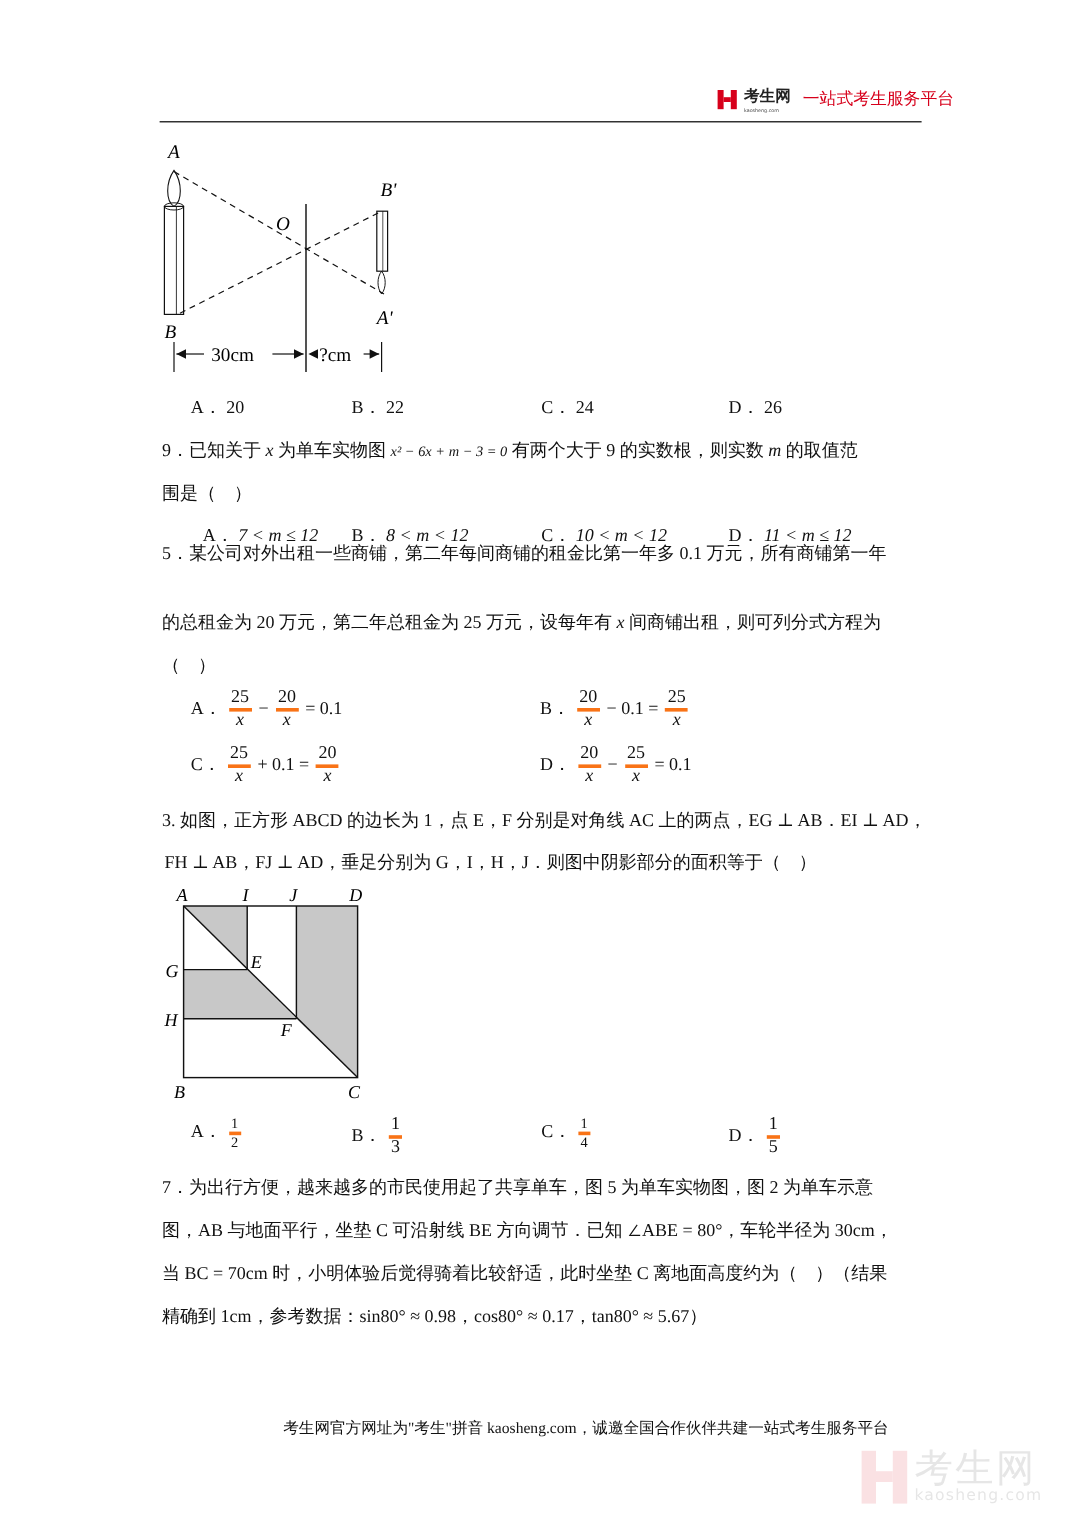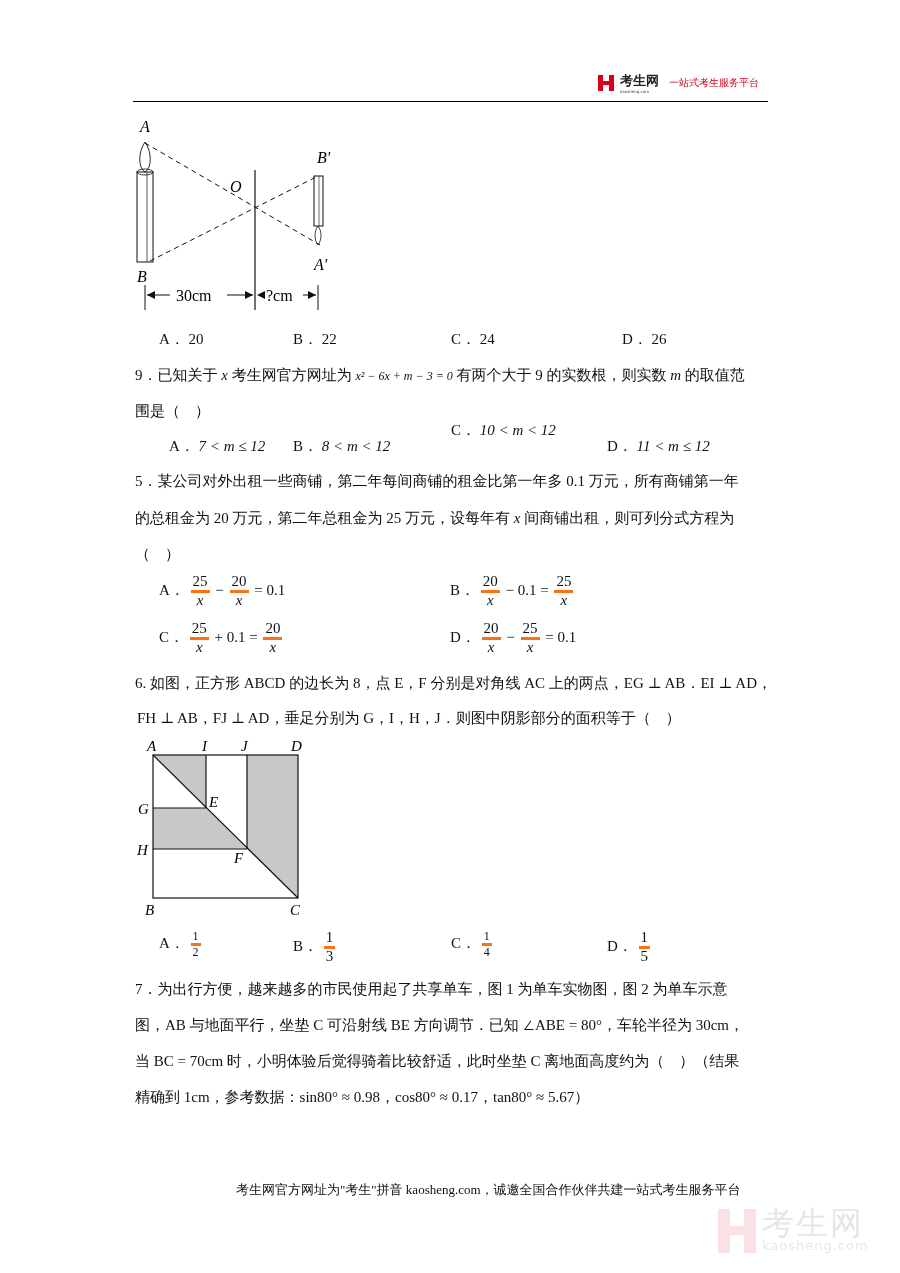--- a/index.html
+++ b/index.html
@@ -4,21 +4,21 @@
 <style>
   html, body { margin: 0; padding: 0; background: #ffffff; }
   body { width: 900px; height: 1273px; position: relative; overflow: hidden;
          font-family: "Liberation Serif", "DejaVu Serif", serif; color: #111; font-size: 15px; }
   .abs { position: absolute; }
   .header-logo { left: 598px; top: 72px; display: flex; align-items: center; gap: 6px; }
   .logo-mark { width: 16px; height: 16px; position: relative; }
   .logo-mark span { position: absolute; background: #d7001b; }
   .logo-name { font-family: "DejaVu Sans", sans-serif; font-size: 13px; font-weight: bold; color: #222; line-height: 11px; }
   .logo-domain { font-family: "DejaVu Sans", sans-serif; font-size: 4px; color: #444; display: block; }
-  .logo-slogan { font-family: "DejaVu Sans", sans-serif; font-size: 10px; color: #d7001b; margin-left: 4px; }
+  .logo-slogan { font-family: "DejaVu Sans", sans-serif; font-size: 14px; color: #d7001b; margin-left: 4px; }
   .header-rule { left: 133px; top: 101px; width: 635px; height: 1px; background: #000; }
   .line { white-space: nowrap; }
   i.v { font-style: italic; }
   .opt { position: absolute; white-space: nowrap; }
   .frac { display: inline-flex; flex-direction: column; align-items: center; vertical-align: middle; line-height: 1.05; margin: 0 2px; }
   .frac .num { border-bottom: 3px solid #f97316; padding: 0 2px; }
   .frac .den { font-style: italic; }
   .frac.small { font-size: 12px; }
   .footer-text { left: 236px; top: 1181px; font-size: 13px; }
   .watermark { left: 718px; top: 1208px; display: flex; align-items: center; gap: 6px; opacity: 0.35; }
@@ -77,33 +77,33 @@
   <line x1="183" y1="185" x2="196" y2="185" stroke="#111" stroke-width="1"></line>
   <polygon points="196,185 188,181 188,189" fill="#111"></polygon>
   <text x="56" y="191" font-size="16">30cm</text>
   <text x="146" y="191" font-size="16">?cm</text>
 </svg>
 
 <div>
   <div class="opt" style="left:159px;top:330px;"><span>A．</span> <span>20</span></div>
   <div class="opt" style="left:293px;top:330px;"><span>B．</span> <span>22</span></div>
   <div class="opt" style="left:451px;top:330px;"><span>C．</span> <span>24</span></div>
-  <div class="opt" style="left:622px;top:330px;text-align:right;"><span>D．</span> <span>26</span></div>
+  <div class="opt" style="left:607px;top:330px;text-align:right;"><span>D．</span> <span>26</span></div>
 </div>
 
 <div class="abs line" style="left:135px;top:366px;">
-  <span>9．已知关于 </span><i class="v">x</i><span> 考生网官方网址为 </span><i class="v" style="font-size:12px;">x² − 6x + m − 3 = 0</i><span> 有两个大于 9 的实数根，则实数 </span><i class="v">m</i><span> 的取值范</span>
+  <span>9．已知关于 </span><i class="v">x</i><span> 为单车实物图 </span><i class="v" style="font-size:12px;">x² − 6x + m − 3 = 0</i><span> 有两个大于 9 的实数根，则实数 </span><i class="v">m</i><span> 的取值范</span>
 </div>
 <div class="abs line" style="left:135px;top:402px;">围是（　）</div>
 <div class="opt" style="left:169px;top:437px;"><span>A．</span> <i>7 &lt; m ≤ 12</i></div>
 <div class="opt" style="left:293px;top:437px;"><span>B．</span> <i>8 &lt; m &lt; 12</i></div>
-<div class="opt" style="left:451px;top:421px;"><span>C．</span> <i>10 &lt; m &lt; 12</i></div>
+<div class="opt" style="left:451px;top:437px;"><span>C．</span> <i>10 &lt; m &lt; 12</i></div>
 <div class="opt" style="left:607px;top:437px;"><span>D．</span> <i>11 &lt; m ≤ 12</i></div>
 
-<div class="abs line" style="left:135px;top:472px;">5．某公司对外出租一些商铺，第二年每间商铺的租金比第一年多 0.1 万元，所有商铺第一年</div>
+<div class="abs line" style="left:135px;top:452px;">5．某公司对外出租一些商铺，第二年每间商铺的租金比第一年多 0.1 万元，所有商铺第一年</div>
 <div class="abs line" style="left:135px;top:509px;"><span>的总租金为 20 万元，第二年总租金为 25 万元，设每年有 </span><i class="v">x</i><span> 间商铺出租，则可列分式方程为</span></div>
 <div class="abs line" style="left:135px;top:545px;">（　）</div>
 
 <div class="opt" style="left:159px;top:574px;">
   <span>A．</span>
   <span class="frac">
       <span class="num">25</span>
       <span class="den">x</span>
     </span>
   <span>−</span>
@@ -144,21 +144,21 @@
       <span class="den">x</span>
     </span>
   <span>−</span>
   <span class="frac">
       <span class="num">25</span>
       <span class="den">x</span>
     </span>
   <span>= 0.1</span>
 </div>
 
-<div class="abs line" style="left:135px;top:674px;">6. 如图，正方形 ABCD 的边长为 8，点 E，F 分别是对角线 AC 上的两点，EG ⊥ AB．EI ⊥ AD，</div>
+<div class="abs line" style="left:135px;top:674px;">3. 如图，正方形 ABCD 的边长为 1，点 E，F 分别是对角线 AC 上的两点，EG ⊥ AB．EI ⊥ AD，</div>
 <div class="abs line" style="left:137px;top:709px;">FH ⊥ AB，FJ ⊥ AD，垂足分别为 G，I，H，J．则图中阴影部分的面积等于（　）</div>
 
 <svg class="abs" style="left:130px;top:735px;" width="190" height="185">
 
   <polygon points="23,20 76,20 76,73" fill="#c8c8c8"></polygon>
   <polygon points="23,73 76,73 117,114 23,114" fill="#c8c8c8"></polygon>
   <polygon points="117,20 168,20 168,163 117,114" fill="#c8c8c8"></polygon>
   <rect x="23" y="20" width="145" height="143" fill="none" stroke="#111" stroke-width="1.2"></rect>
   <line x1="23" y1="20" x2="168" y2="163" stroke="#111" stroke-width="1.2"></line>
   <line x1="76" y1="20" x2="76" y2="73" stroke="#111" stroke-width="1.2"></line>
@@ -187,21 +187,21 @@
     </span></div>
 <div class="opt" style="left:451px;top:930px;"><span>C．</span> <span class="frac small">
       <span class="num">1</span>
       <span class="den" style="font-style:normal">4</span>
     </span></div>
 <div class="opt" style="left:607px;top:930px;"><span>D．</span> <span class="frac">
       <span class="num">1</span>
       <span class="den" style="font-style:normal">5</span>
     </span></div>
 
-<div class="abs line" style="left:135px;top:980px;">7．为出行方便，越来越多的市民使用起了共享单车，图 1 为单车实物图，图 2 为单车示意</div>
+<div class="abs line" style="left:135px;top:980px;">7．为出行方便，越来越多的市民使用起了共享单车，图 5 为单车实物图，图 2 为单车示意</div>
 <div class="abs line" style="left:135px;top:1016px;font-family:Liberation Serif, serif;">图，AB 与地面平行，坐垫 C 可沿射线 BE 方向调节．已知 ∠ABE = 80°，车轮半径为 30cm，</div>
 <div class="abs line" style="left:135px;top:1052px;">当 BC = 70cm 时，小明体验后觉得骑着比较舒适，此时坐垫 C 离地面高度约为（　）（结果</div>
 <div class="abs line" style="left:135px;top:1088px;">精确到 1cm，参考数据：sin80° ≈ 0.98，cos80° ≈ 0.17，tan80° ≈ 5.67）</div>
 
 <div class="abs footer-text line">考生网官方网址为"考生"拼音 kaosheng.com，诚邀全国合作伙伴共建一站式考生服务平台</div>
 <div class="abs watermark">
   <div class="wm-mark">
     <span style="left:0;top:0;width:12px;height:44px;"></span>
     <span style="left:26px;top:0;width:12px;height:44px;"></span>
     <span style="left:12px;top:17px;width:14px;height:9px;"></span>

